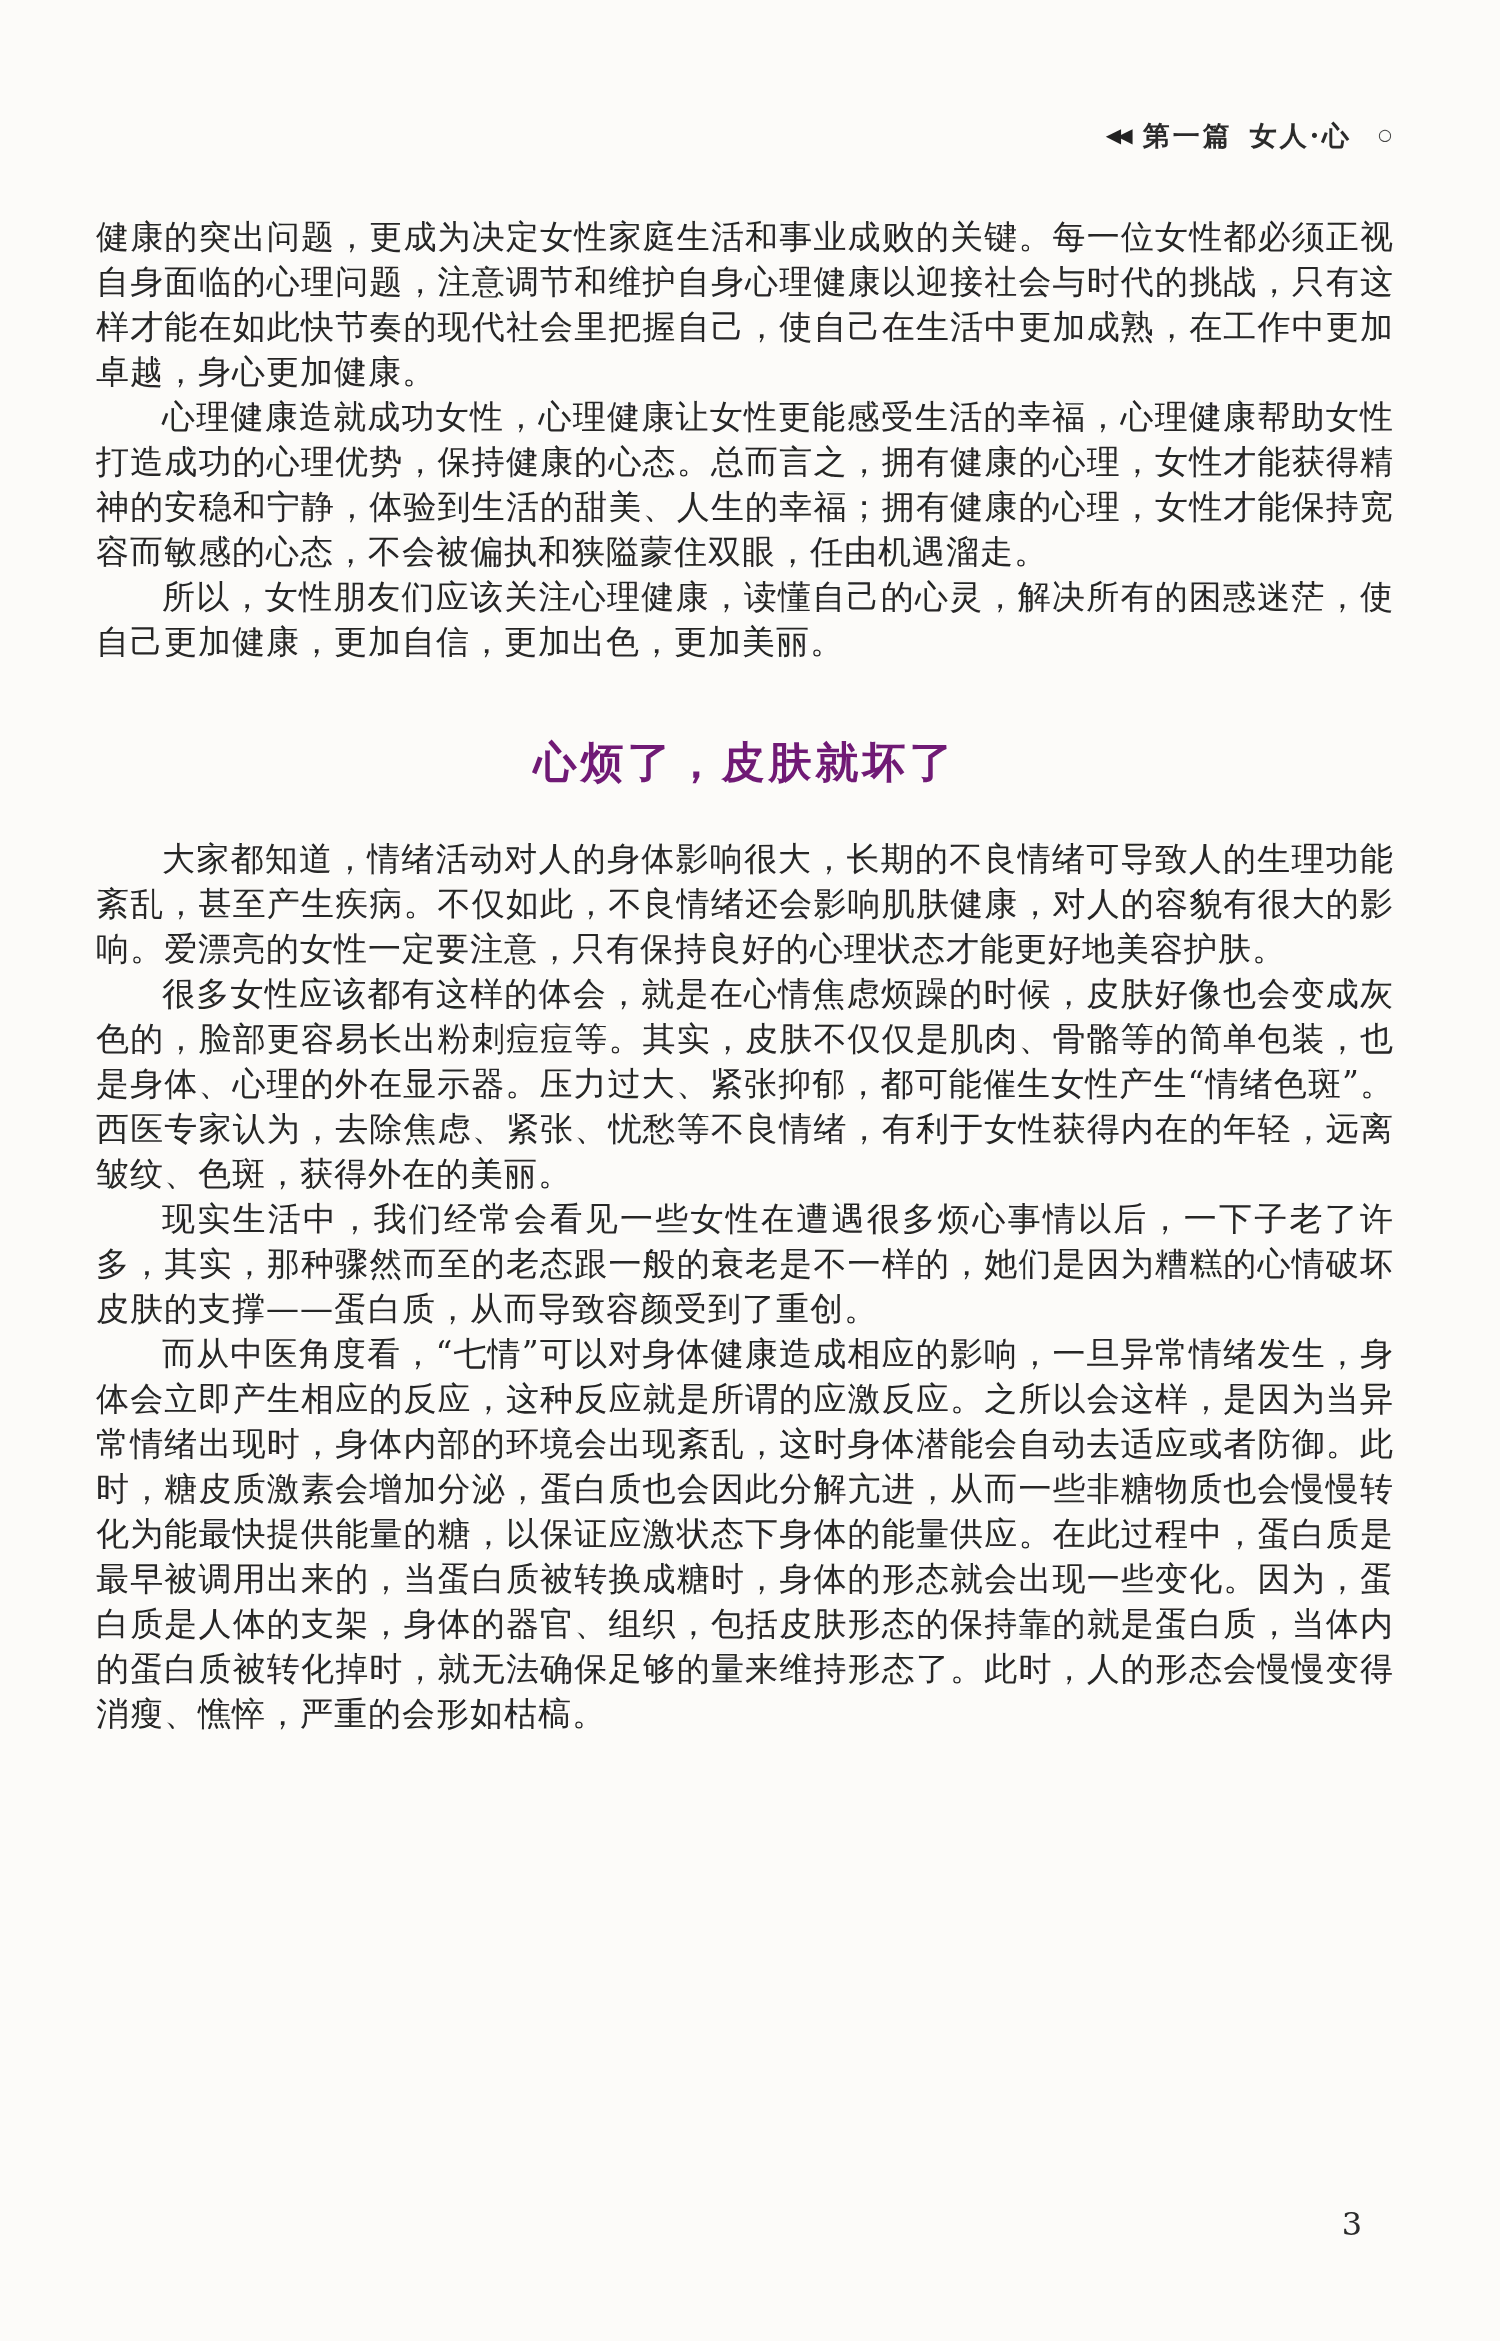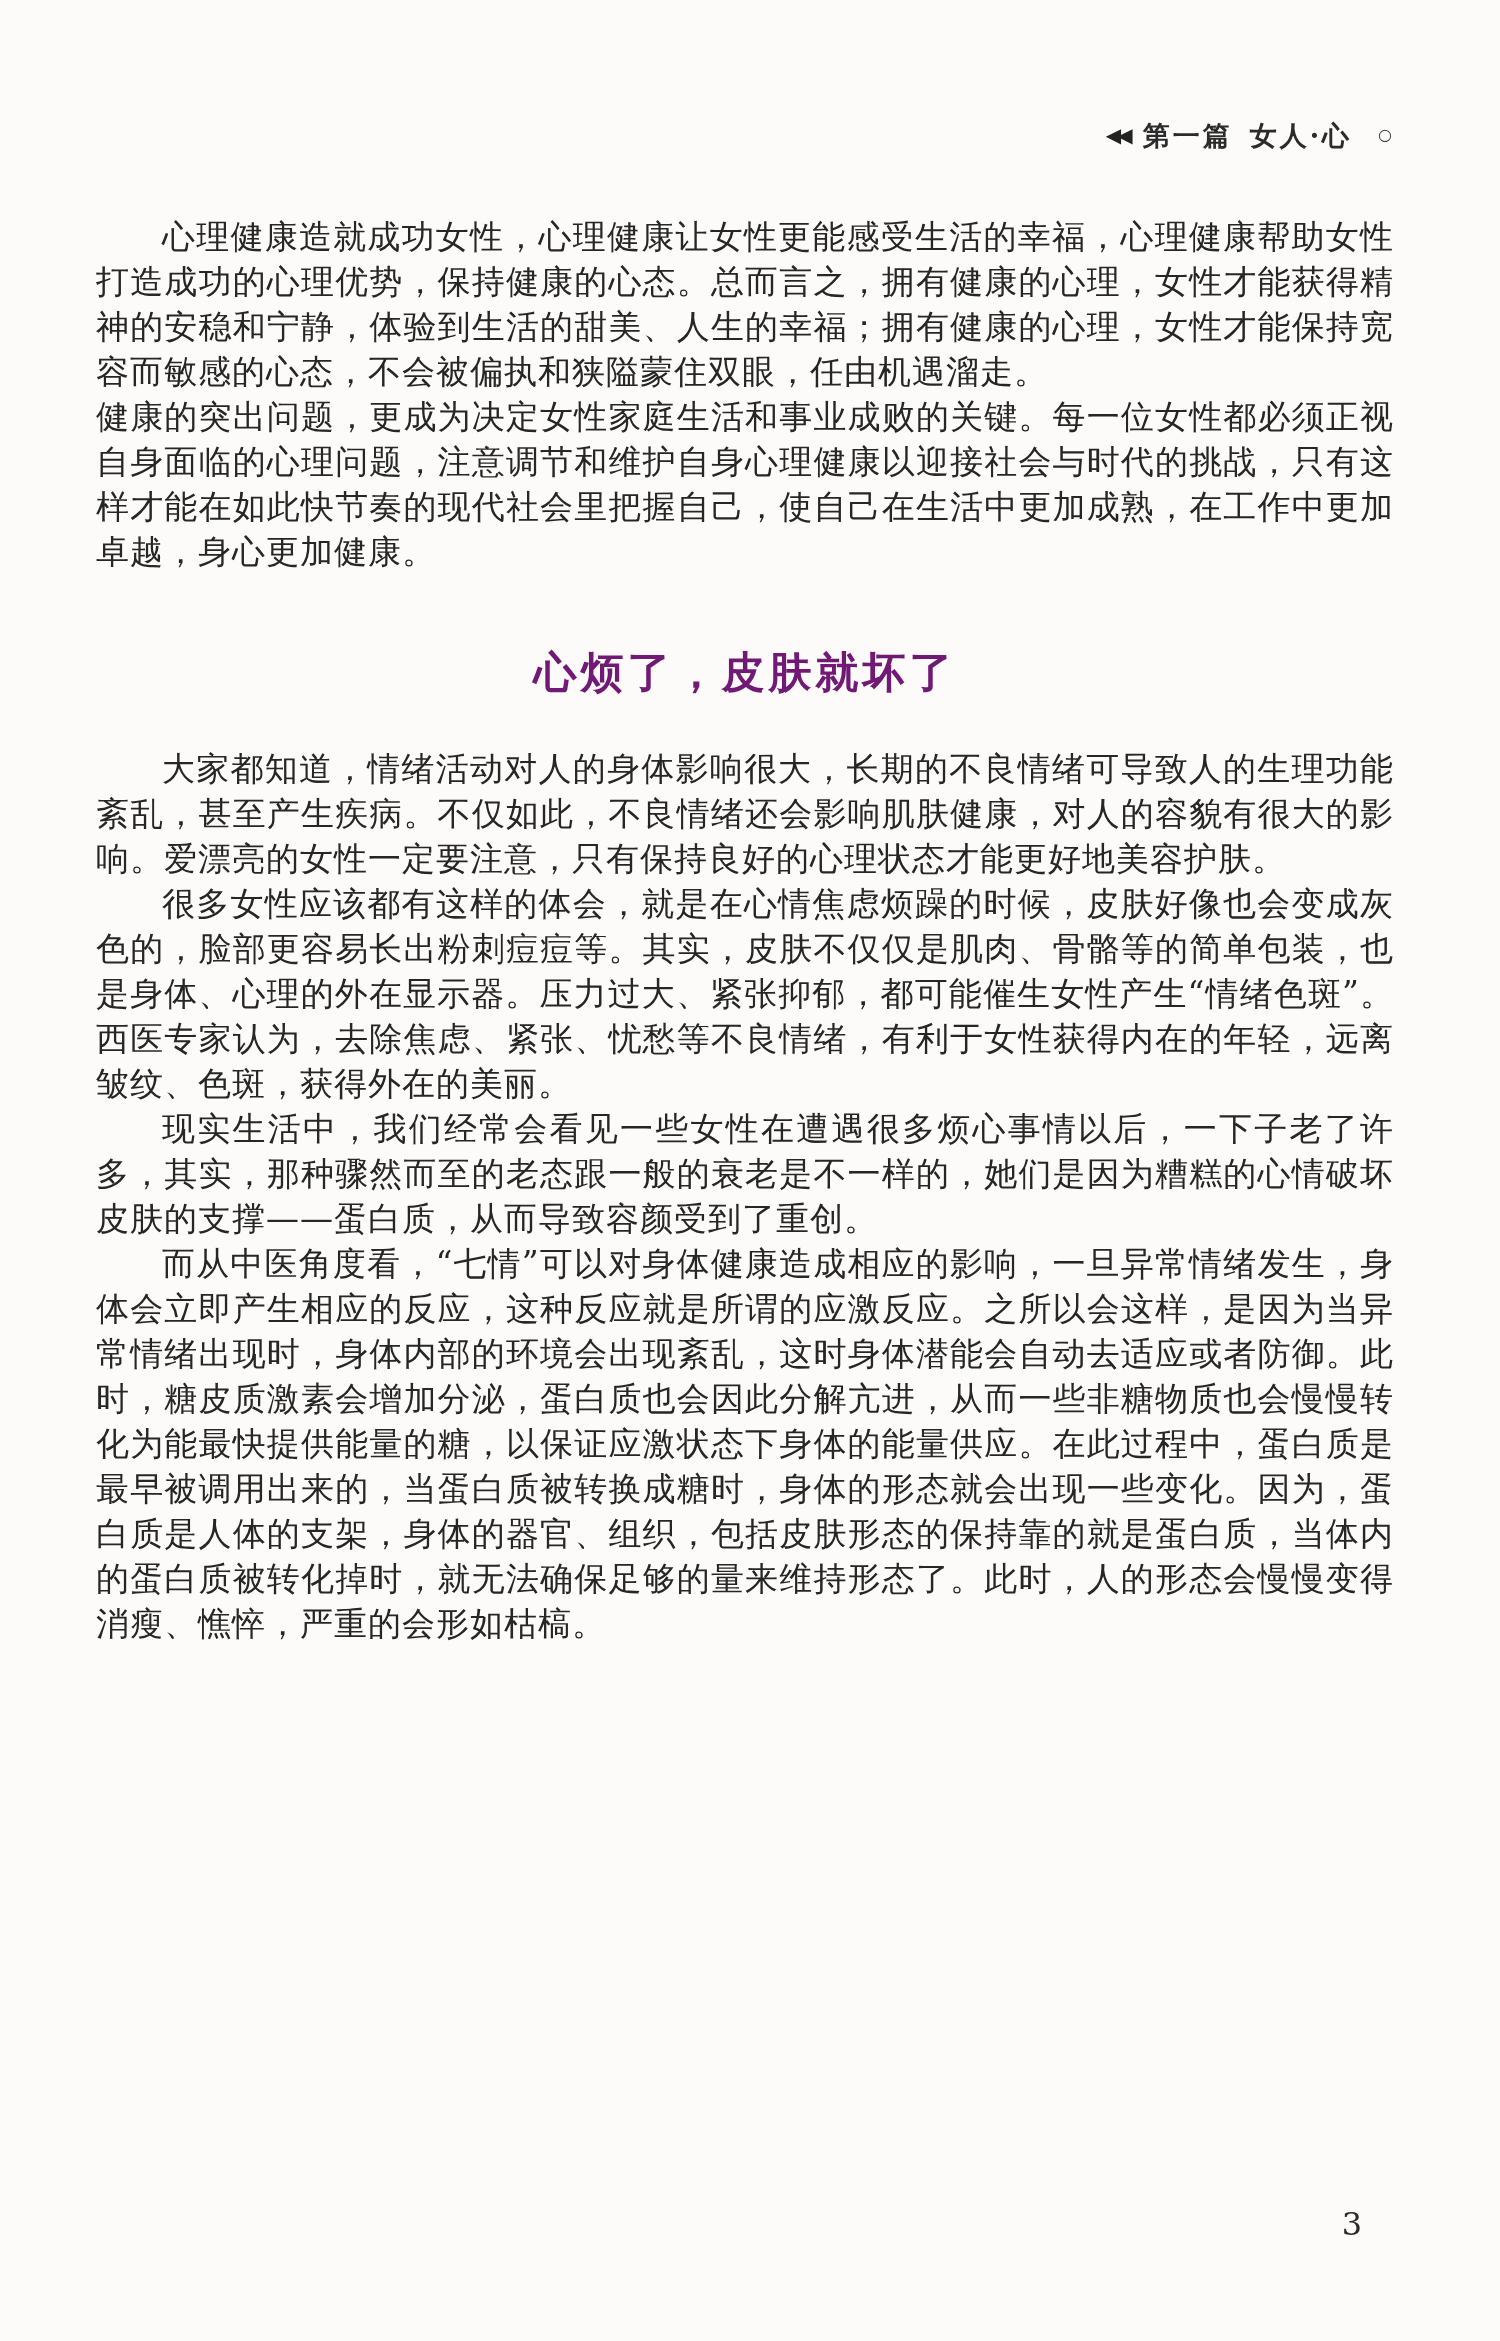--- a/index.html
+++ b/index.html
@@ -93,22 +93,23 @@
 <div class="page">
 
   <div class="running-header">
     <span class="marker">◀◀</span>
     <span class="part">第一篇</span>
     <span class="chapter">女人·心</span>
     <span class="circle">○</span>
   </div>
 
   <main class="content">
+    <p class="para no-indent">健康的突出问题，更成为决定女性家庭生活和事业成败的关键。每一位女性都必须正视自身面临的心理问题，注意调节和维护自身心理健康以迎接社会与时代的挑战，只有这样才能在如此快节奏的现代社会里把握自己，使自己在生活中更加成熟，在工作中更加卓越，身心更加健康。</p>
     <p class="para">心理健康造就成功女性，心理健康让女性更能感受生活的幸福，心理健康帮助女性打造成功的心理优势，保持健康的心态。总而言之，拥有健康的心理，女性才能获得精神的安稳和宁静，体验到生活的甜美、人生的幸福；拥有健康的心理，女性才能保持宽容而敏感的心态，不会被偏执和狭隘蒙住双眼，任由机遇溜走。</p>
-    <p class="para no-indent">健康的突出问题，更成为决定女性家庭生活和事业成败的关键。每一位女性都必须正视自身面临的心理问题，注意调节和维护自身心理健康以迎接社会与时代的挑战，只有这样才能在如此快节奏的现代社会里把握自己，使自己在生活中更加成熟，在工作中更加卓越，身心更加健康。</p>
+    <p class="para">所以，女性朋友们应该关注心理健康，读懂自己的心灵，解决所有的困惑迷茫，使自己更加健康，更加自信，更加出色，更加美丽。</p>
 
     <h2 class="section-title">心烦了，皮肤就坏了</h2>
 
     <p class="para">大家都知道，情绪活动对人的身体影响很大，长期的不良情绪可导致人的生理功能紊乱，甚至产生疾病。不仅如此，不良情绪还会影响肌肤健康，对人的容貌有很大的影响。爱漂亮的女性一定要注意，只有保持良好的心理状态才能更好地美容护肤。</p>
     <p class="para">很多女性应该都有这样的体会，就是在心情焦虑烦躁的时候，皮肤好像也会变成灰色的，脸部更容易长出粉刺痘痘等。其实，皮肤不仅仅是肌肉、骨骼等的简单包装，也是身体、心理的外在显示器。压力过大、紧张抑郁，都可能催生女性产生“情绪色斑”。西医专家认为，去除焦虑、紧张、忧愁等不良情绪，有利于女性获得内在的年轻，远离皱纹、色斑，获得外在的美丽。</p>
     <p class="para">现实生活中，我们经常会看见一些女性在遭遇很多烦心事情以后，一下子老了许多，其实，那种骤然而至的老态跟一般的衰老是不一样的，她们是因为糟糕的心情破坏皮肤的支撑——蛋白质，从而导致容颜受到了重创。</p>
     <p class="para">而从中医角度看，“七情”可以对身体健康造成相应的影响，一旦异常情绪发生，身体会立即产生相应的反应，这种反应就是所谓的应激反应。之所以会这样，是因为当异常情绪出现时，身体内部的环境会出现紊乱，这时身体潜能会自动去适应或者防御。此时，糖皮质激素会增加分泌，蛋白质也会因此分解亢进，从而一些非糖物质也会慢慢转化为能最快提供能量的糖，以保证应激状态下身体的能量供应。在此过程中，蛋白质是最早被调用出来的，当蛋白质被转换成糖时，身体的形态就会出现一些变化。因为，蛋白质是人体的支架，身体的器官、组织，包括皮肤形态的保持靠的就是蛋白质，当体内的蛋白质被转化掉时，就无法确保足够的量来维持形态了。此时，人的形态会慢慢变得消瘦、憔悴，严重的会形如枯槁。</p>
   </main>
 
   <div class="page-number">3</div>

